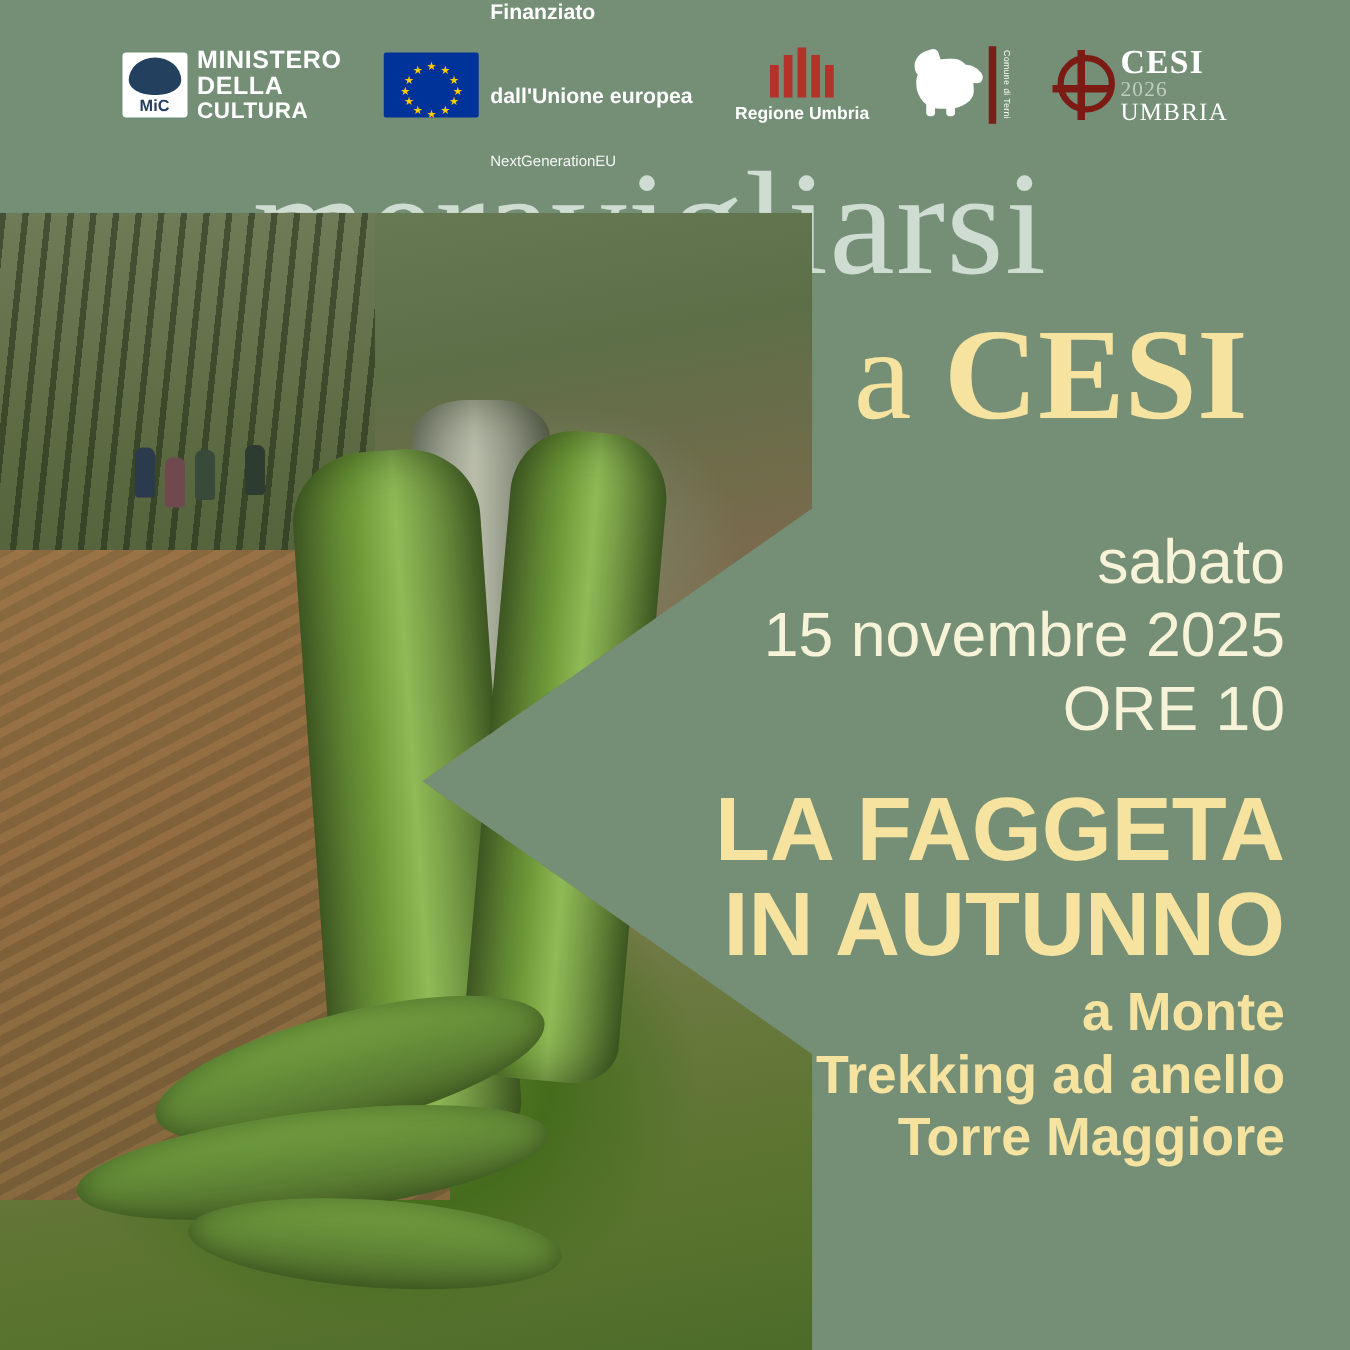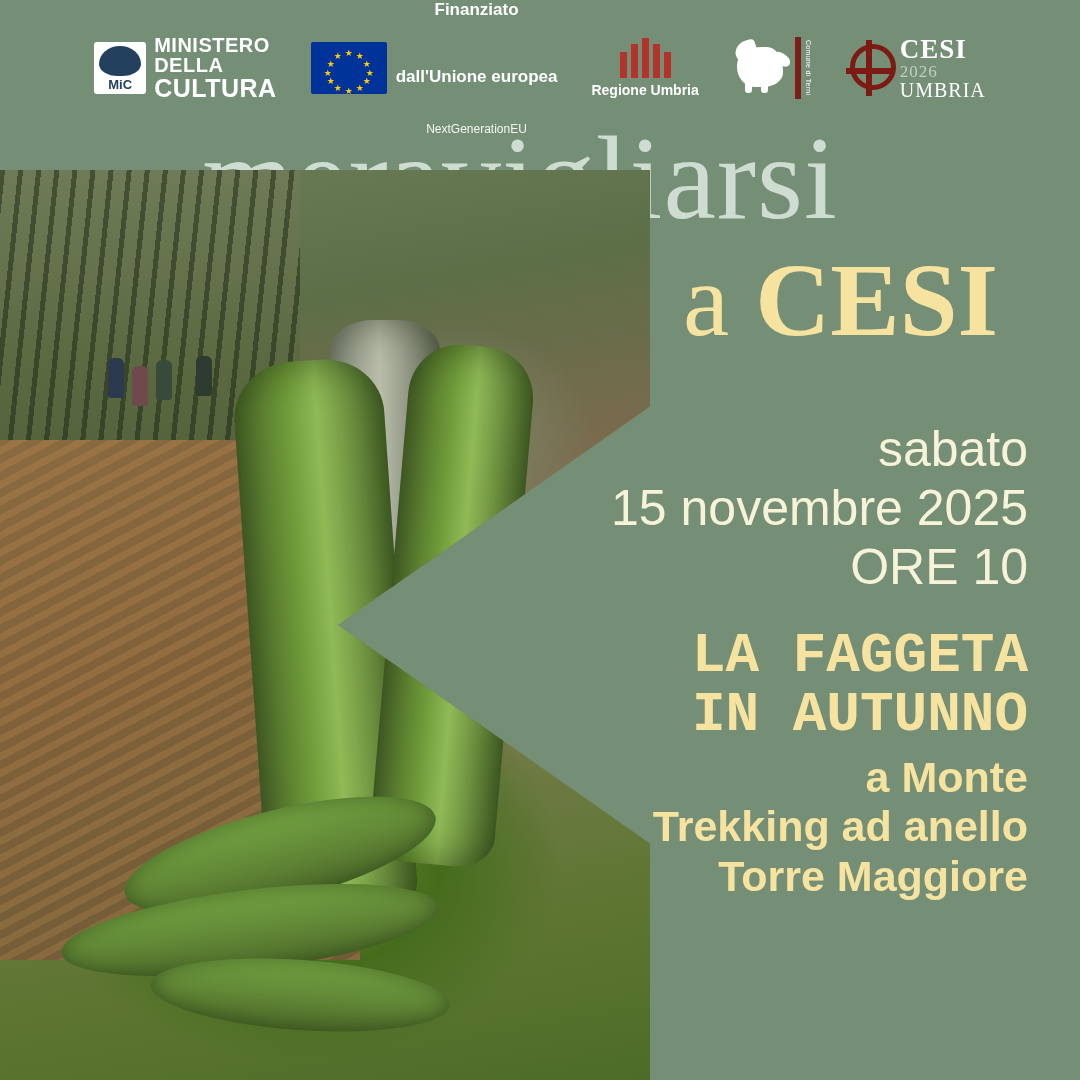--- a/index.html
+++ b/index.html
@@ -70,21 +70,21 @@
   .mic-words {
     display: flex;
     flex-direction: column;
     line-height: 1.02;
     color: #ffffff;
     font-weight: bold;
     font-family: "Liberation Sans", sans-serif;
   }
   .mic-words .w1 { font-size: 20px; letter-spacing: .5px; }
   .mic-words .w2 { font-size: 20px; letter-spacing: .5px; }
-  .mic-words .w3 { font-size: 25px; letter-spacing: .5px; text-align: right; }
+  .mic-words .w3 { font-size: 18px; letter-spacing: .5px; }
 
   
   .eu { gap: 9px; }
   .eu-flag {
     width: 76px;
     height: 52px;
     background: #003399;
     position: relative;
     border-radius: 2px;
   }
@@ -93,21 +93,20 @@
     color: #FFCC00;
     font-size: 9px;
     line-height: 9px;
   }
   .eu-words {
     display: flex;
     flex-direction: column;
     color: #ffffff;
     line-height: 1.15;
     font-family: "Liberation Sans", sans-serif;
-    text-align: center;
   }
   .eu-words .e1 { font-size: 17px; font-weight: bold; }
   .eu-words .e2 { font-size: 17px; font-weight: bold; margin-top: 48px; }
   .eu-words .e3 { font-size: 12px; opacity: .92; margin-top: 36px; }
 
   
   .umbria { flex-direction: column; gap: 4px; justify-content: center; }
   .umbria-mark {
     display: flex;
     gap: 4px;
@@ -327,22 +326,22 @@
   }
   .when {
     font-family: "Liberation Sans", sans-serif;
     font-size: 50px;
     line-height: 1.18;
     color: #f7f3d9;
     font-weight: 400;
   }
   .when .line-date { display: block; }
   .event-title {
-    font-family: Liberation Mono, monospace;
-    font-size: 56px;
+    font-family: Liberation Sans, sans-serif;
+    font-size: 72px;
     line-height: 1.05;
     font-weight: bold;
     color: #f6e3a0;
     margin-top: 30px;
   }
   .event-title span { display: block; }
   .event-sub {
     font-family: "Liberation Sans", sans-serif;
     font-size: 43px;
     line-height: 1.16;

